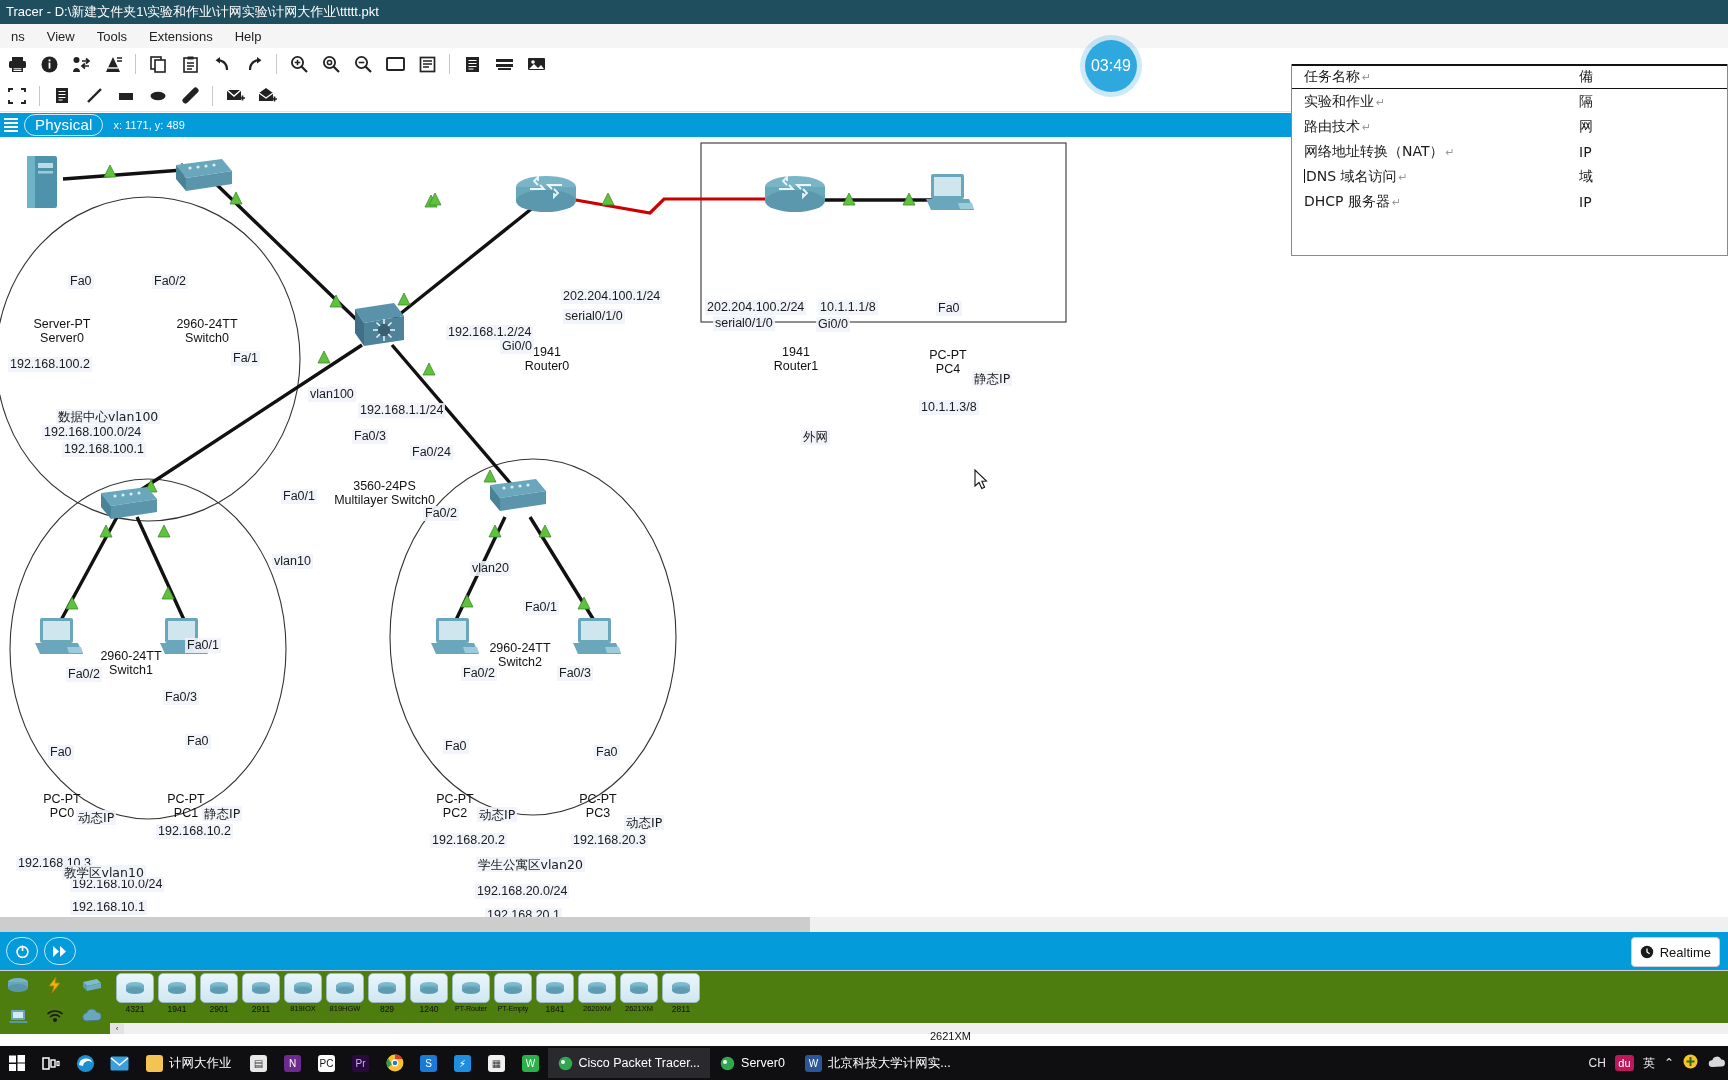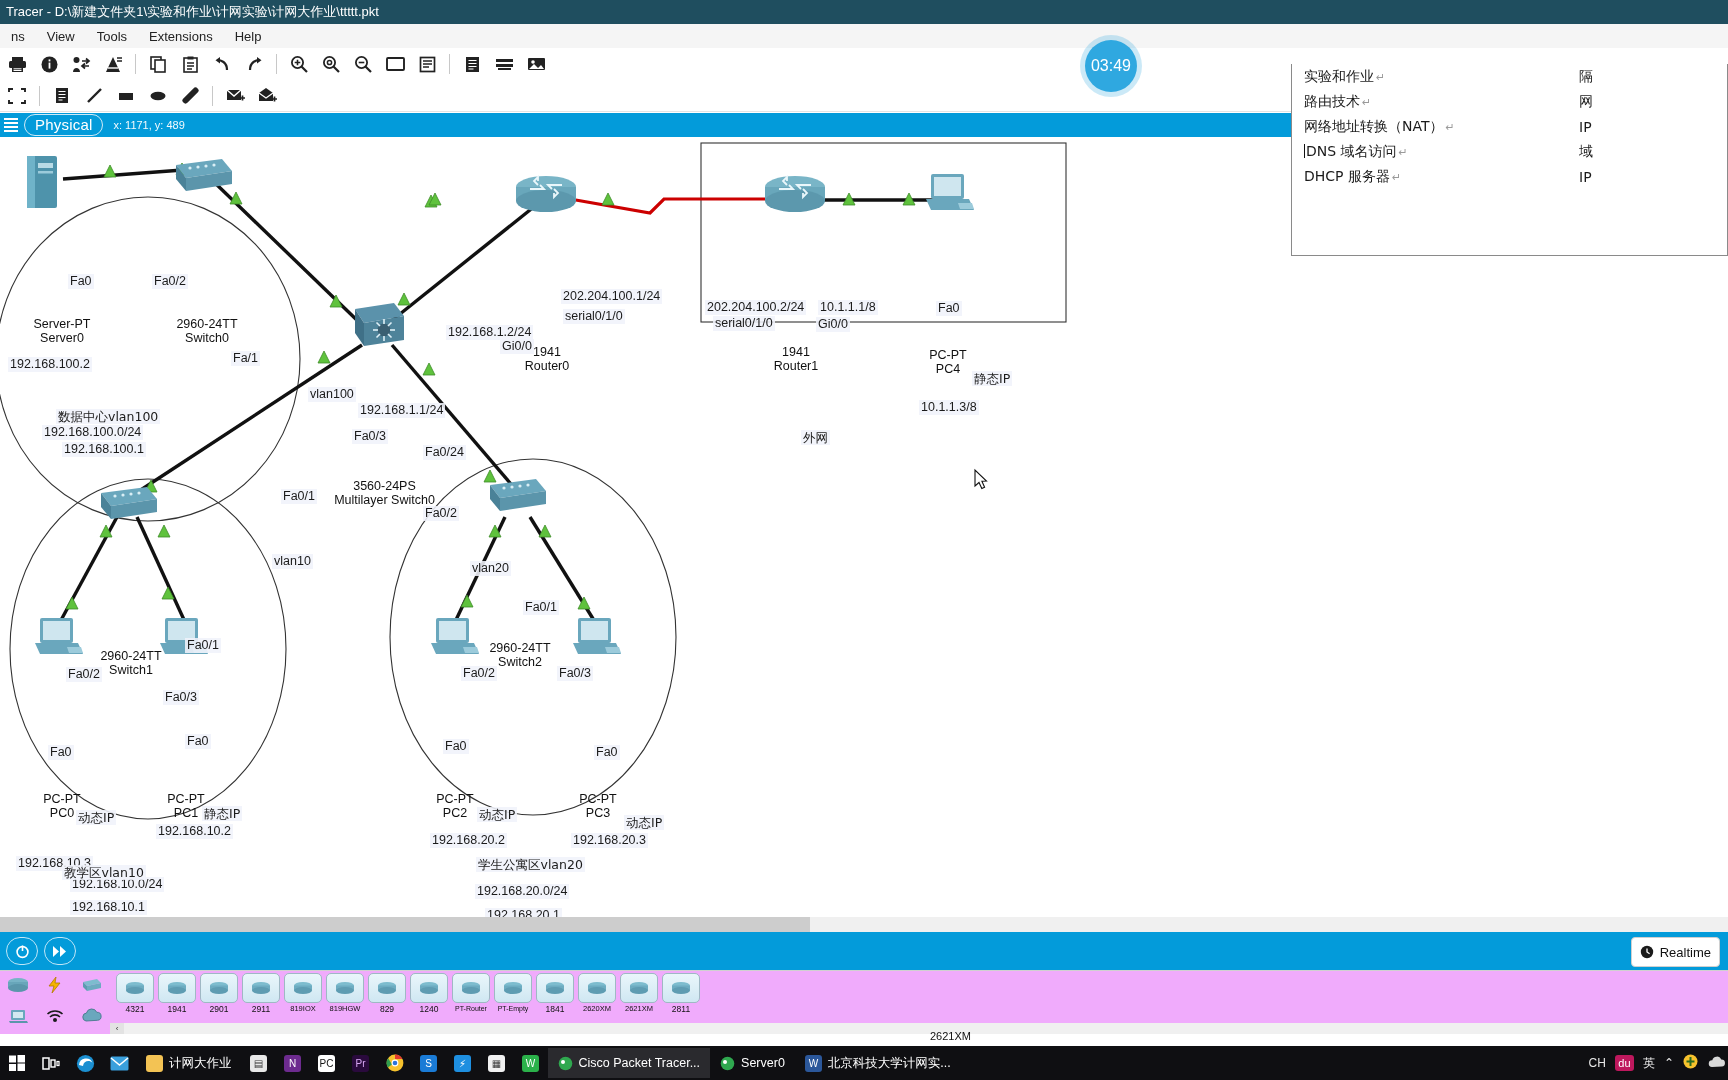--- a/index.html
+++ b/index.html
@@ -102,21 +102,21 @@
     width:30px;height:26px;margin-left:6px;border:1px solid #bfe6f7;border-radius:14px;
     display:flex;align-items:center;justify-content:center;color:#fff;font-size:14px;
   }
   #realtime{
     position:absolute;right:8px;top:937px;height:28px;background:#ffffff;
     border:1px solid #cfcfcf;border-radius:4px;display:flex;align-items:center;
     padding:0 8px;font-size:13px;color:#111;gap:6px;
   }
   
   #palette{
-    position:absolute;left:0;top:970px;width:1728px;height:63px;background:#f0abfc;
+    position:absolute;left:0;top:970px;width:1728px;height:63px;background:#4d7c0f;
     border-top:1px solid #d0d0d0;
   }
   #palcats{
     position:absolute;left:0;top:0;width:110px;height:63px;
     display:grid;grid-template-columns:repeat(3,1fr);grid-template-rows:repeat(2,1fr);
     align-items:center;justify-items:center;
   }
   #paldevices{
     position:absolute;left:116px;top:2px;height:50px;display:flex;align-items:flex-start;gap:4px;
   }
@@ -545,21 +545,21 @@
   <div class="devname" style="left:548px;top:655px;width:100px;">
     <div>PC-PT</div>
     <div>PC3</div>
   </div>
 
   <div class="lbl" style="left:68px;top:137px;">Fa0</div>
   <div class="lbl" style="left:152px;top:137px;">Fa0/2</div>
   <div class="lbl" style="left:231px;top:214px;">Fa/1</div>
   <div class="lbl" style="left:308px;top:250px;">vlan100</div>
   <div class="lbl" style="left:352px;top:292px;">Fa0/3</div>
-  <div class="lbl" style="left:410px;top:308px;margin-left:13px;">Fa0/24</div>
+  <div class="lbl" style="left:410px;top:308px;">Fa0/24</div>
   <div class="lbl" style="left:281px;top:352px;">Fa0/1</div>
   <div class="lbl" style="left:423px;top:369px;">Fa0/2</div>
   <div class="lbl" style="left:272px;top:417px;">vlan10</div>
   <div class="lbl" style="left:470px;top:424px;">vlan20</div>
   <div class="lbl" style="left:500px;top:202px;">Gi0/0</div>
   <div class="lbl" style="left:563px;top:172px;">serial0/1/0</div>
   <div class="lbl" style="left:713px;top:179px;">serial0/1/0</div>
   <div class="lbl" style="left:816px;top:180px;">Gi0/0</div>
   <div class="lbl" style="left:936px;top:164px;">Fa0</div>
   <div class="lbl" style="left:185px;top:501px;">Fa0/1</div>
@@ -587,33 +587,37 @@
   <div class="lbl" style="left:42px;top:288px;">192.168.100.0/24</div>
   <div class="lbl" style="left:62px;top:305px;">192.168.100.1</div>
   <div class="lbl" style="left:70px;top:740px;">192.168.10.0/24</div>
   <div class="lbl" style="left:70px;top:763px;">192.168.10.1</div>
   <div class="lbl" style="left:475px;top:747px;">192.168.20.0/24</div>
   <div class="lbl" style="left:485px;top:771px;">192.168.20.1</div>
 
   <div class="lbl cn" style="left:56px;top:272px;">数据中心vlan100</div>
   <div class="lbl cn" style="left:62px;top:716px;margin-top:12px;">教学区vlan10</div>
   <div class="lbl cn" style="left:476px;top:720px;">学生公寓区vlan20</div>
-  <div class="lbl cn" style="left:801px;top:293px;">外网</div>
+  <div class="lbl cn" style="left:801px;top:293px;font-family:Liberation Serif, serif;">外网</div>
   <div class="lbl cn" style="left:76px;top:673px;">动态IP</div>
   <div class="lbl cn" style="left:202px;top:669px;">静态IP</div>
   <div class="lbl cn" style="left:477px;top:670px;">动态IP</div>
   <div class="lbl cn" style="left:624px;top:678px;">动态IP</div>
   <div class="lbl cn" style="left:972px;top:234px;">静态IP</div>
 </div>
 
 <div id="timerbadge">
   <span>03:49</span>
 </div>
 
 <div id="docpanel">
+  <div class="dr rowtop hdrline">
+    <div class="c1"><span>任务名称</span><span class="pilcrow">↵</span></div>
+    <div class="c2">備</div>
+  </div>
   <div class="dr">
     <div class="c1"><span>实验和作业</span><span class="pilcrow">↵</span></div>
     <div class="c2">隔</div>
   </div>
   <div class="dr">
     <div class="c1"><span>路由技术</span><span class="pilcrow">↵</span></div>
     <div class="c2">网</div>
   </div>
   <div class="dr">
     <div class="c1"><span>网络地址转换（NAT）</span><span class="pilcrow">↵</span></div>

